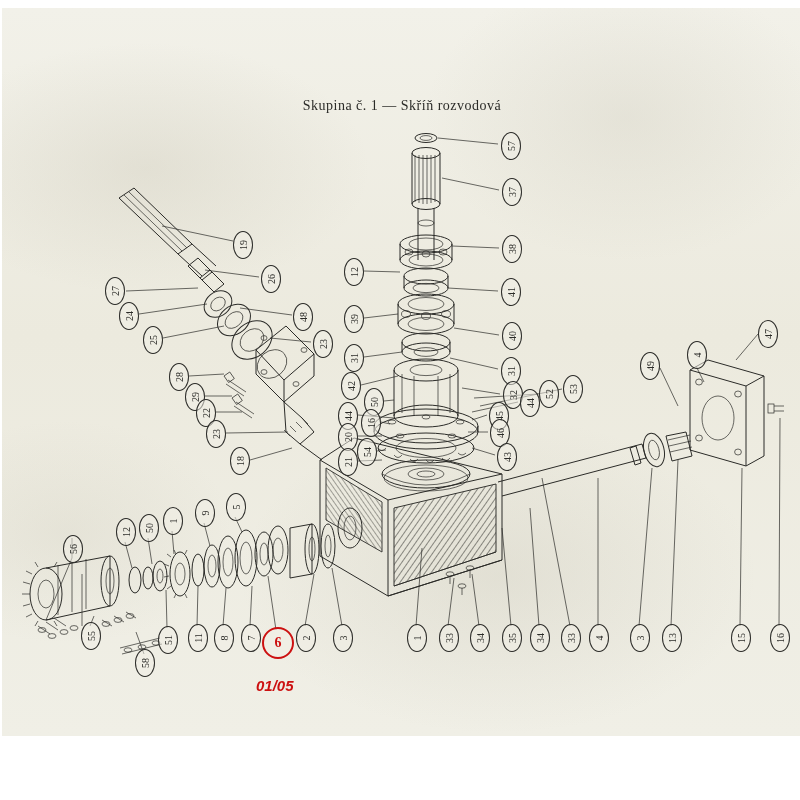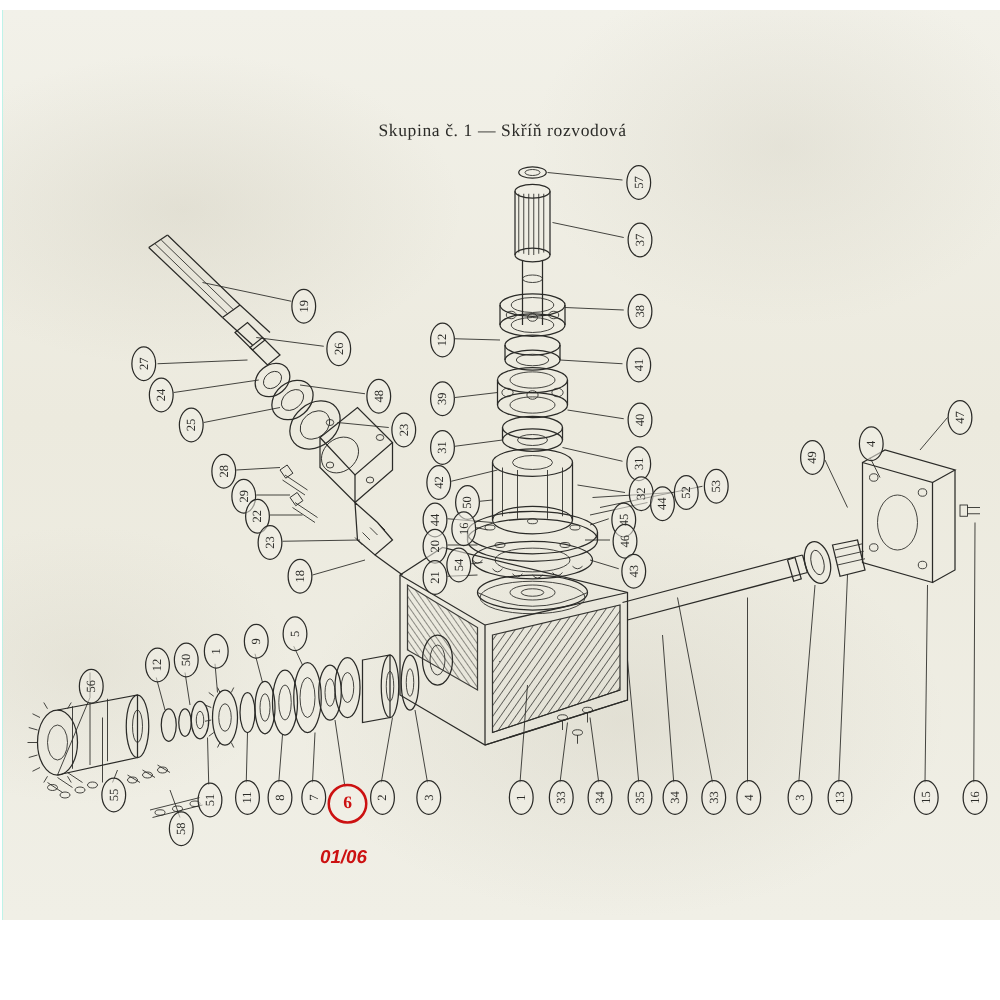--- a/index.html
+++ b/index.html
@@ -595,16 +595,16 @@
         <div style="position: absolute; left: 764px; top: 620px; width: 26px; height: 18px; border: 1px solid rgb(43, 43, 40); border-radius: 50%; color: rgb(43, 43, 40); font-family: &quot;Liberation Serif&quot;, serif; font-size: 10px; display: flex; align-items: center; justify-content: center; background: rgba(240, 239, 230, 0.55); transform: rotate(-90deg);">
           <span>16</span>
         </div>
         <div style="position: absolute; left: 260px; top: 619px; width: 28px; height: 28px; border: 2px solid rgb(204, 17, 17); border-radius: 50%; color: rgb(204, 17, 17); font-family: &quot;Liberation Serif&quot;, serif; font-weight: bold; font-size: 14px; display: flex; align-items: center; justify-content: center; background: rgba(240, 239, 230, 0.75);">
           <span>6</span>
         </div>
       </div>
   </div>
 
   <div id="caption">
-    <div>01/06</div>
+    <div>01/05</div>
   </div>
 
 </div>
 
 </body></html>

